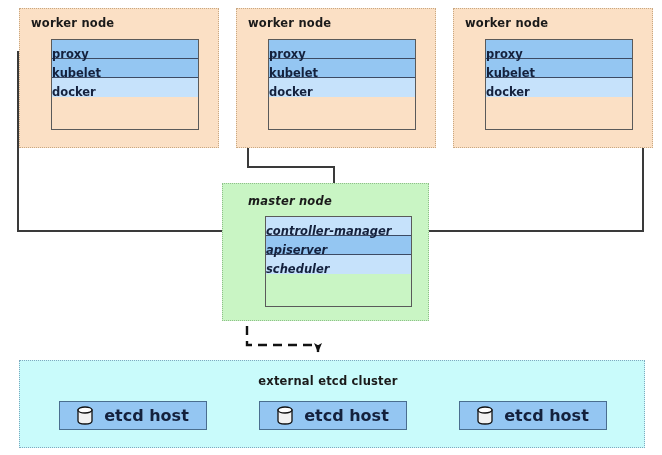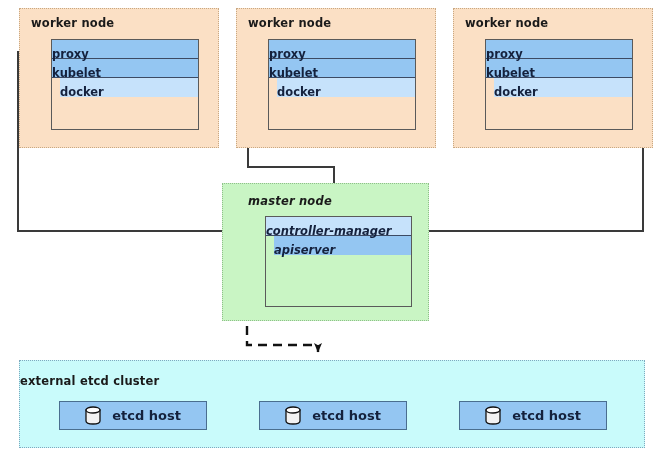--- a/index.html
+++ b/index.html
@@ -72,20 +72,21 @@
     left: 19px;
     top: 360px;
     width: 626px;
     height: 88px;
   }
   .etcd-cluster .group-title {
     position: absolute;
     left: 0;
     right: 8px;
     top: 13px;
+    text-align: center;
   }
 
   
   .stack {
     position: absolute;
     box-sizing: border-box;
     border: 1px solid #5a5a5a;
     overflow: hidden;
   }
   .comp {
@@ -94,21 +95,20 @@
     line-height: 29px;
     text-align: left;
     font-size: 11.5px;
     font-weight: bold;
     color: #14213d;
     background: #94c6f2;
     border-bottom: 1px solid #3c4a63;
   }
   .comp:last-child {
     border-bottom: none;
-    margin-left: 8px;
   }
   .comp.light {
     background: #c6e2fb;
   }
 
   .worker-stack {
     left: 31px;
     top: 30px;
     width: 148px;
     height: 91px;
@@ -128,21 +128,21 @@
     width: 148px;
     height: 29px;
     background: #94c6f2;
     border: 1px solid #4a6e8f;
     display: flex;
     align-items: center;
     justify-content: center;
     gap: 11px;
   }
   .etcd-host-label {
-    font-size: 13px;
+    font-size: 16px;
     font-weight: bold;
     color: #14213d;
   }
   .db-icon {
     display: block;
   }
 </style>
 </head>
 <body>
 
@@ -203,20 +203,21 @@
       <div class="comp">kubelet</div>
       <div class="comp light">docker</div>
     </div>
   </div>
 
   <div class="group master-node">
     <div class="group-title">master node</div>
     <div class="stack master-stack">
       <div class="comp light">controller-manager</div>
       <div class="comp">apiserver</div>
+      <div class="comp light">scheduler</div>
     </div>
   </div>
 
   <div class="group etcd-cluster">
     <div class="group-title">external etcd cluster</div>
 
     <div class="etcd-host" style="left:39px;">
       <svg class="db-icon" width="16" height="19" viewBox="0 0 16 19">
         <path d="M1,4 L1,15 C1,16.8 4.1,18 8,18 C11.9,18 15,16.8 15,15 L15,4 Z" fill="#f2f2f2" stroke="#111111" stroke-width="1.3"></path>
         <ellipse cx="8" cy="4" rx="7" ry="3" fill="#ffffff" stroke="#111111" stroke-width="1.3"></ellipse>

